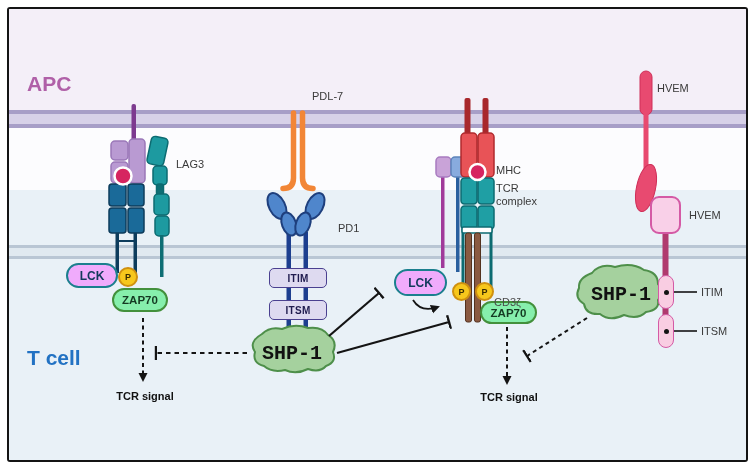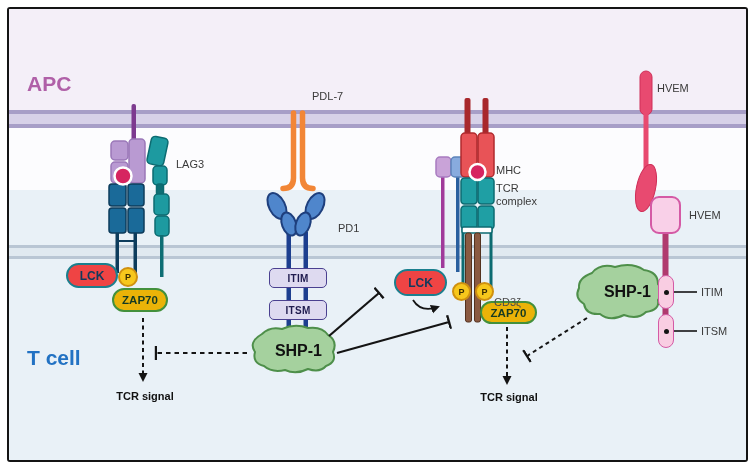--- a/index.html
+++ b/index.html
@@ -14,31 +14,31 @@
   }
   .region{position:absolute;left:0;width:100%;}
   #apc-region{top:0;height:101px;background:#f4eff8;}
   #apc-membrane{top:101px;height:18px;background:#d7d1e8;border-top:4px solid #a79ec7;border-bottom:4px solid #a79ec7;box-sizing:border-box;}
   #inter-region{top:119px;height:62px;background:#fcfcfe;}
   #tcell-region{top:181px;height:270px;background:#e9f1f7;}
   #tcell-membrane{top:236px;height:14px;background:#e0e9f0;border-top:3.5px solid #b9c6d4;border-bottom:3.5px solid #b9c6d4;box-sizing:border-box;}
   #molecule-layer{position:absolute;left:0;top:0;width:756px;height:471px;}
   
   .pill{position:absolute;display:flex;align-items:center;justify-content:center;box-sizing:border-box;z-index:3;}
-  .lck{background:#ef4444;border:2px solid #1b7f8e;border-radius:14px;color:#123a5c;font-weight:bold;font-size:12px;}
-  .zap{background:#eab308;border:2px solid #43903c;border-radius:12px;color:#143a22;font-weight:bold;font-size:11.5px;}
+  .lck{background:#f0abfc;border:2px solid #1b7f8e;border-radius:14px;color:#123a5c;font-weight:bold;font-size:12px;}
+  .zap{background:#86efac;border:2px solid #43903c;border-radius:12px;color:#143a22;font-weight:bold;font-size:11.5px;}
   .pcirc{background:#f7c71c;border:2px solid #cf9010;border-radius:50%;color:#3a2d00;font-weight:bold;font-size:9px;}
   .motifbox{background:#dedaf0;border:1.8px solid #4a4090;border-radius:5px;color:#1f1b4e;font-weight:bold;font-size:10px;letter-spacing:.3px;}
   .pinkcap{background:#f9cde2;border:1.8px solid #d45aa5;border-radius:8px;}
   .dot{width:5px;height:5px;border-radius:50%;background:#141414;}
   
   .lbl{position:absolute;z-index:4;font-size:11px;color:#3a3a3a;white-space:nowrap;}
   .cell-lbl{font-size:21px;font-weight:bold;}
   .sig{font-size:11px;font-weight:bold;color:#111;white-space:nowrap;}
-  .shp{font-size:16px;font-weight:bold;color:#111;text-align:right;width:60px;}
+  .shp{font-size:20px;font-weight:bold;color:#111;text-align:left;width:60px;font-family:Liberation Mono, monospace;}
   .wrap2{white-space:normal;width:54px;line-height:13px;}
 </style>
 </head>
 <body>
 
 <div id="stage">
 
   <div id="frame">
     <div class="region" id="apc-region"></div>
     <div class="region" id="apc-membrane"></div>

